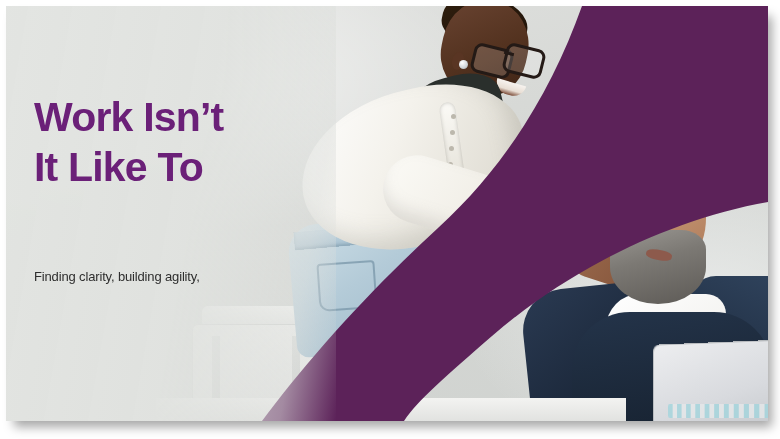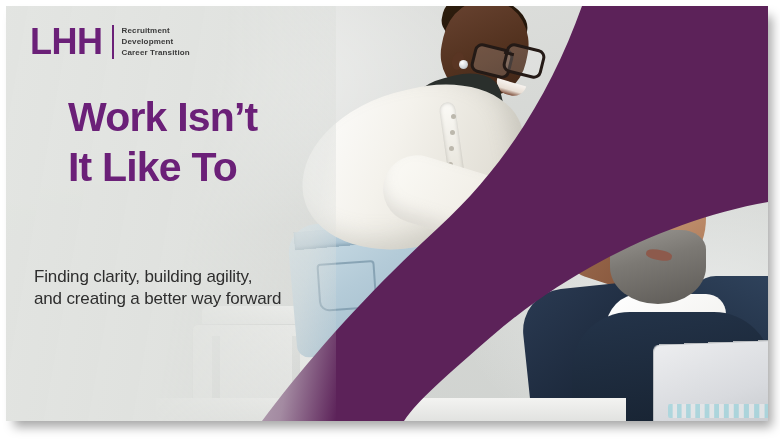--- a/index.html
+++ b/index.html
@@ -379,42 +379,41 @@
     line-height: 1.25;
     white-space: nowrap;
   }
 
   
   .headline {
     position: absolute;
     left: 28px;
     top: 86px;
     width: 300px;
-    margin-left: 34px;
   }
   .headline-line {
     font-family: "Liberation Sans", sans-serif;
     font-weight: 700;
     font-size: 41px;
     line-height: 50px;
     color: #6b2078;
     letter-spacing: -0.8px;
     white-space: nowrap;
   }
 
   
   .subtitle {
     position: absolute;
     left: 28px;
     top: 260px;
     width: 290px;
   }
   .subtitle-line {
     font-family: "Liberation Sans", sans-serif;
-    font-size: 17px;
+    font-size: 13px;
     line-height: 22px;
     color: #2e2e2e;
     letter-spacing: -0.15px;
     white-space: nowrap;
   }
 </style>
 </head>
 <body>
 
 <div id="slide-frame">
@@ -476,33 +475,23 @@
     <div class="laptop"></div>
     <div class="laptop-keys"></div>
 
     <svg class="swoosh" viewBox="0 0 762 415" preserveAspectRatio="none">
       <path id="swoosh-path" d="M 576,0 L 762,0 L 762,196 C 660,214 560,266 486,330 C 440,370 412,394 398,415 L 256,415 C 300,356 360,288 432,222 C 500,160 546,84 576,0 Z" fill="#5c2259"></path>
     </svg>
 
     <div class="text-scrim"></div>
   </div>
 
-  <div class="logo">
-    <div class="logo-mark" style="color: rgb(107, 32, 120);">LHH</div>
-    <div class="logo-divider" style="background: rgb(107, 32, 120);"></div>
-    <div class="logo-lines">
-      <div class="logo-line">Recruitment</div>
-      <div class="logo-line">Development</div>
-      <div class="logo-line">Career Transition</div>
-    </div>
-  </div>
 
   <div class="headline">
     <div class="headline-line" style="color: rgb(107, 32, 120);">Work Isn’t</div>
     <div class="headline-line" style="color: rgb(107, 32, 120);">It Like To</div>
   </div>
 
   <div class="subtitle">
     <div class="subtitle-line">Finding clarity, building agility,</div>
-    <div class="subtitle-line">and creating a better way forward</div>
   </div>
 
 </div>
 
 </body></html>

